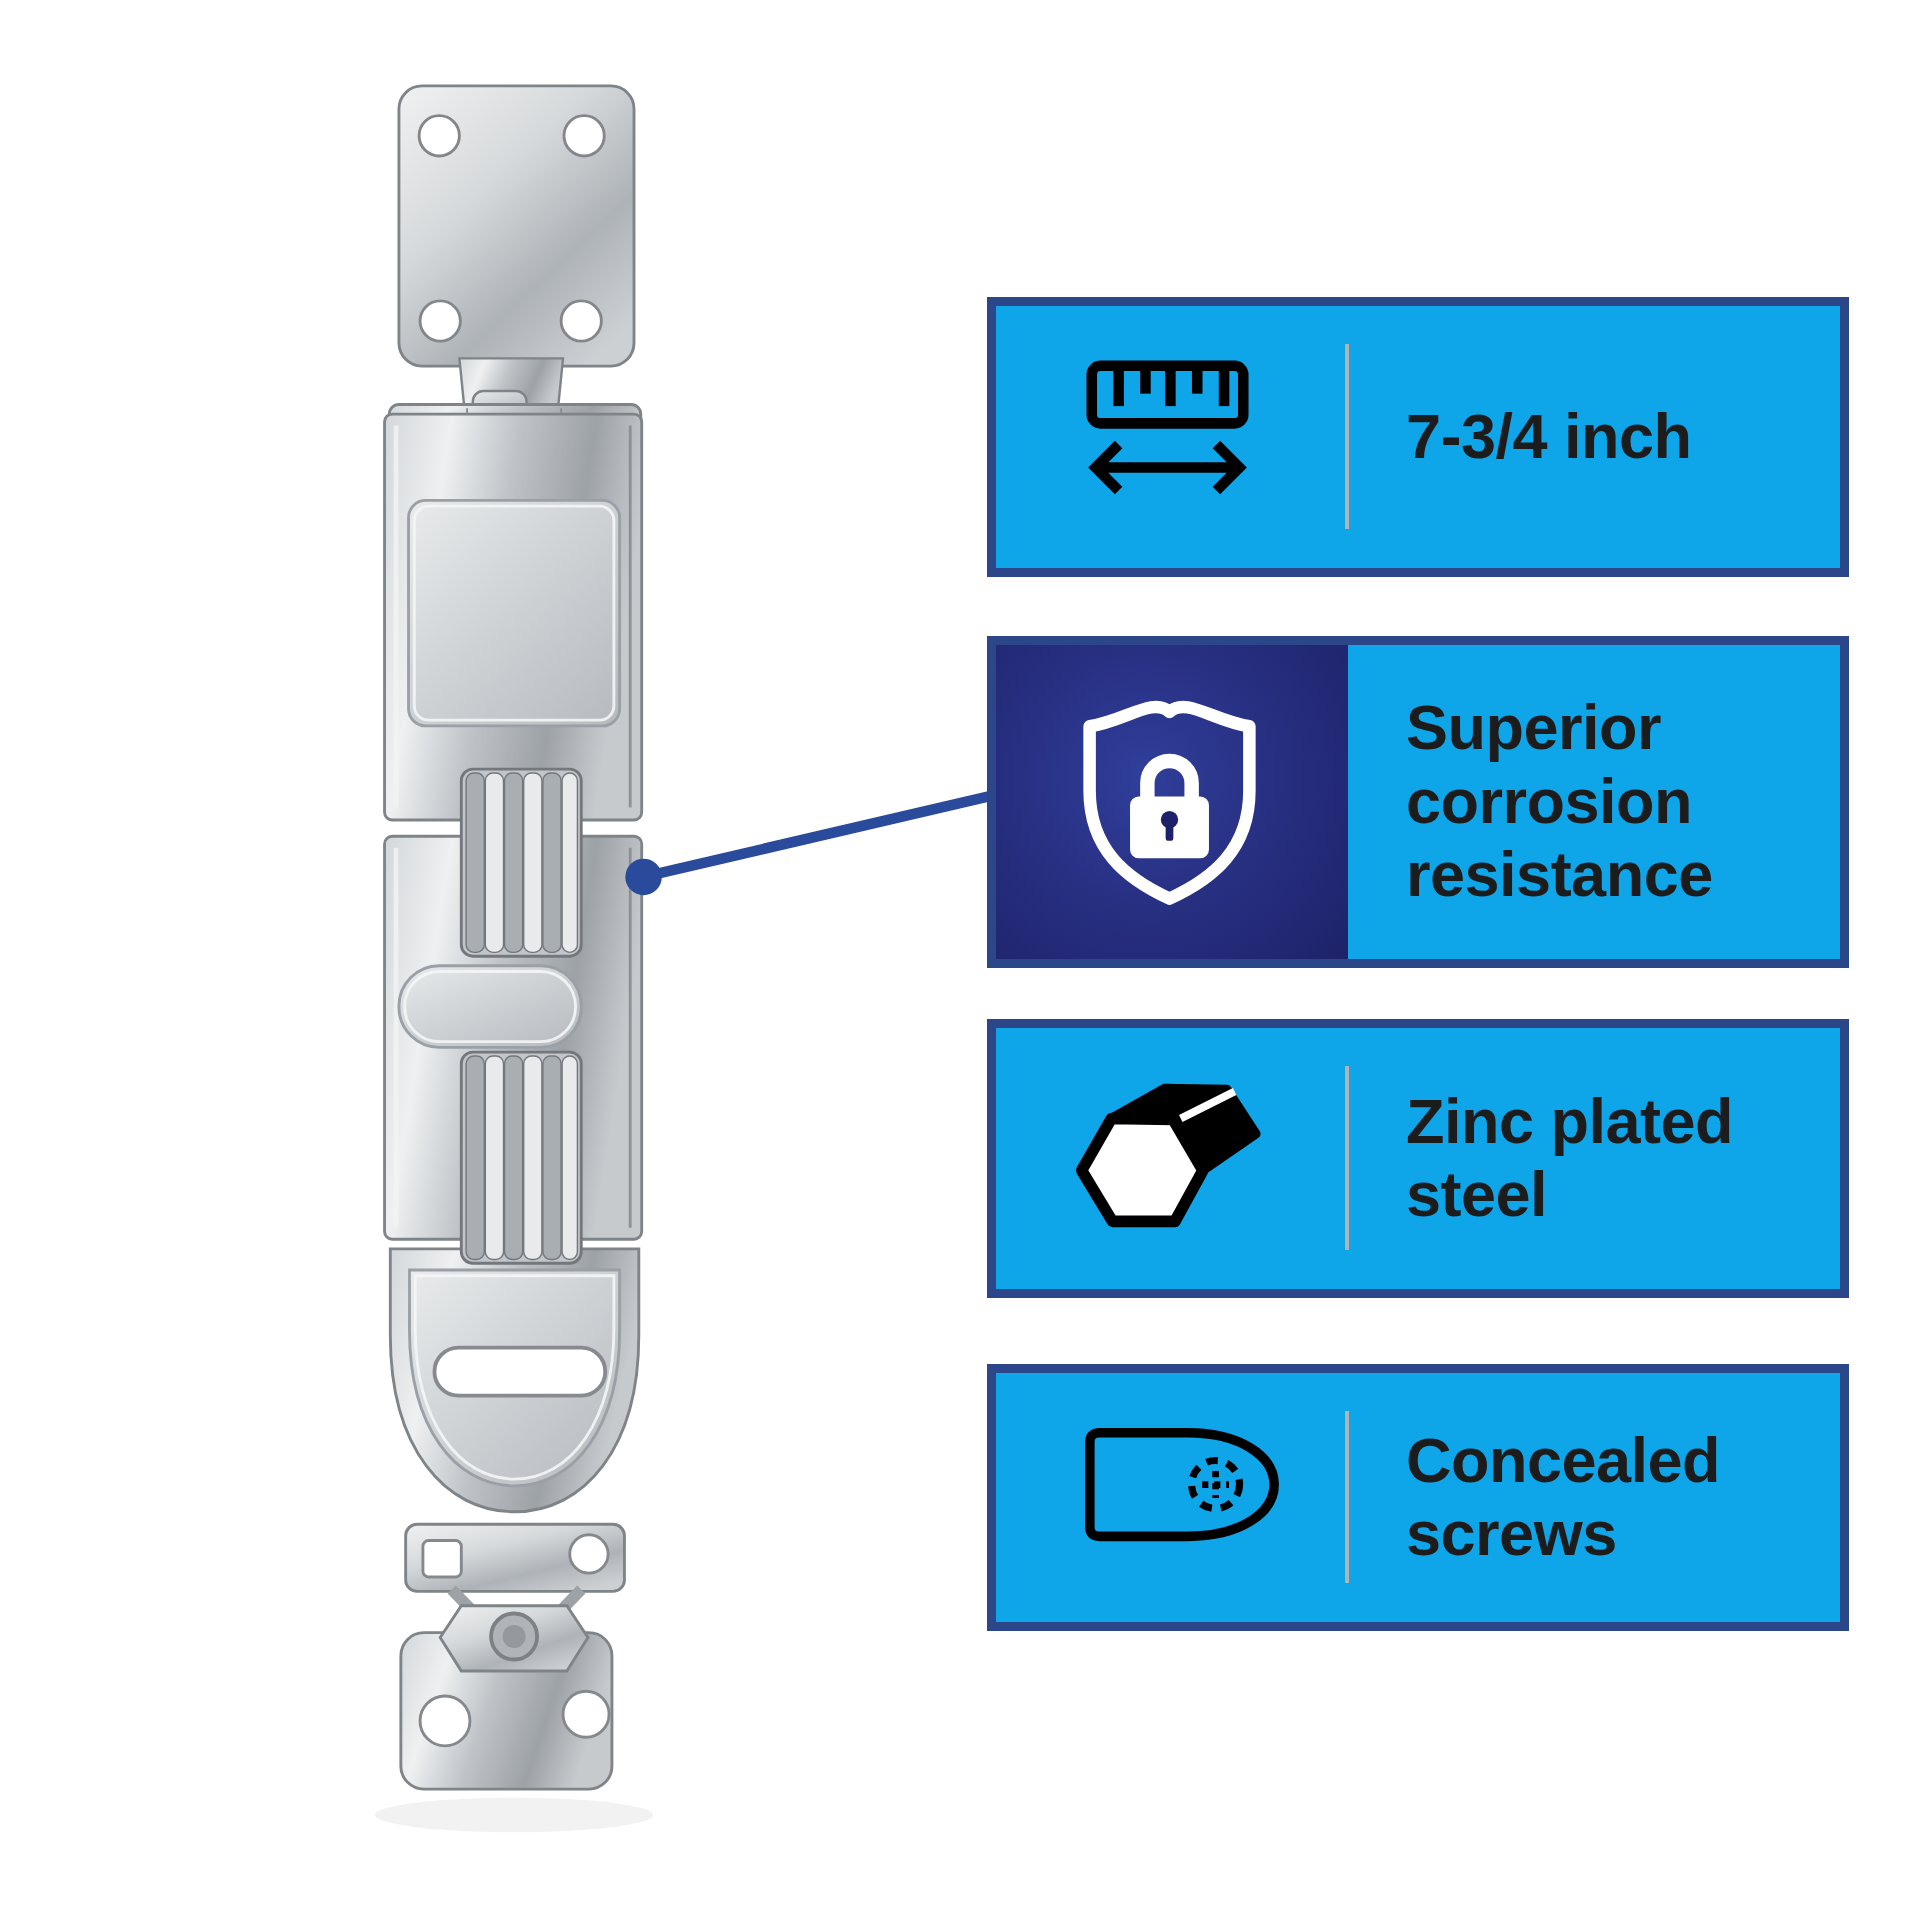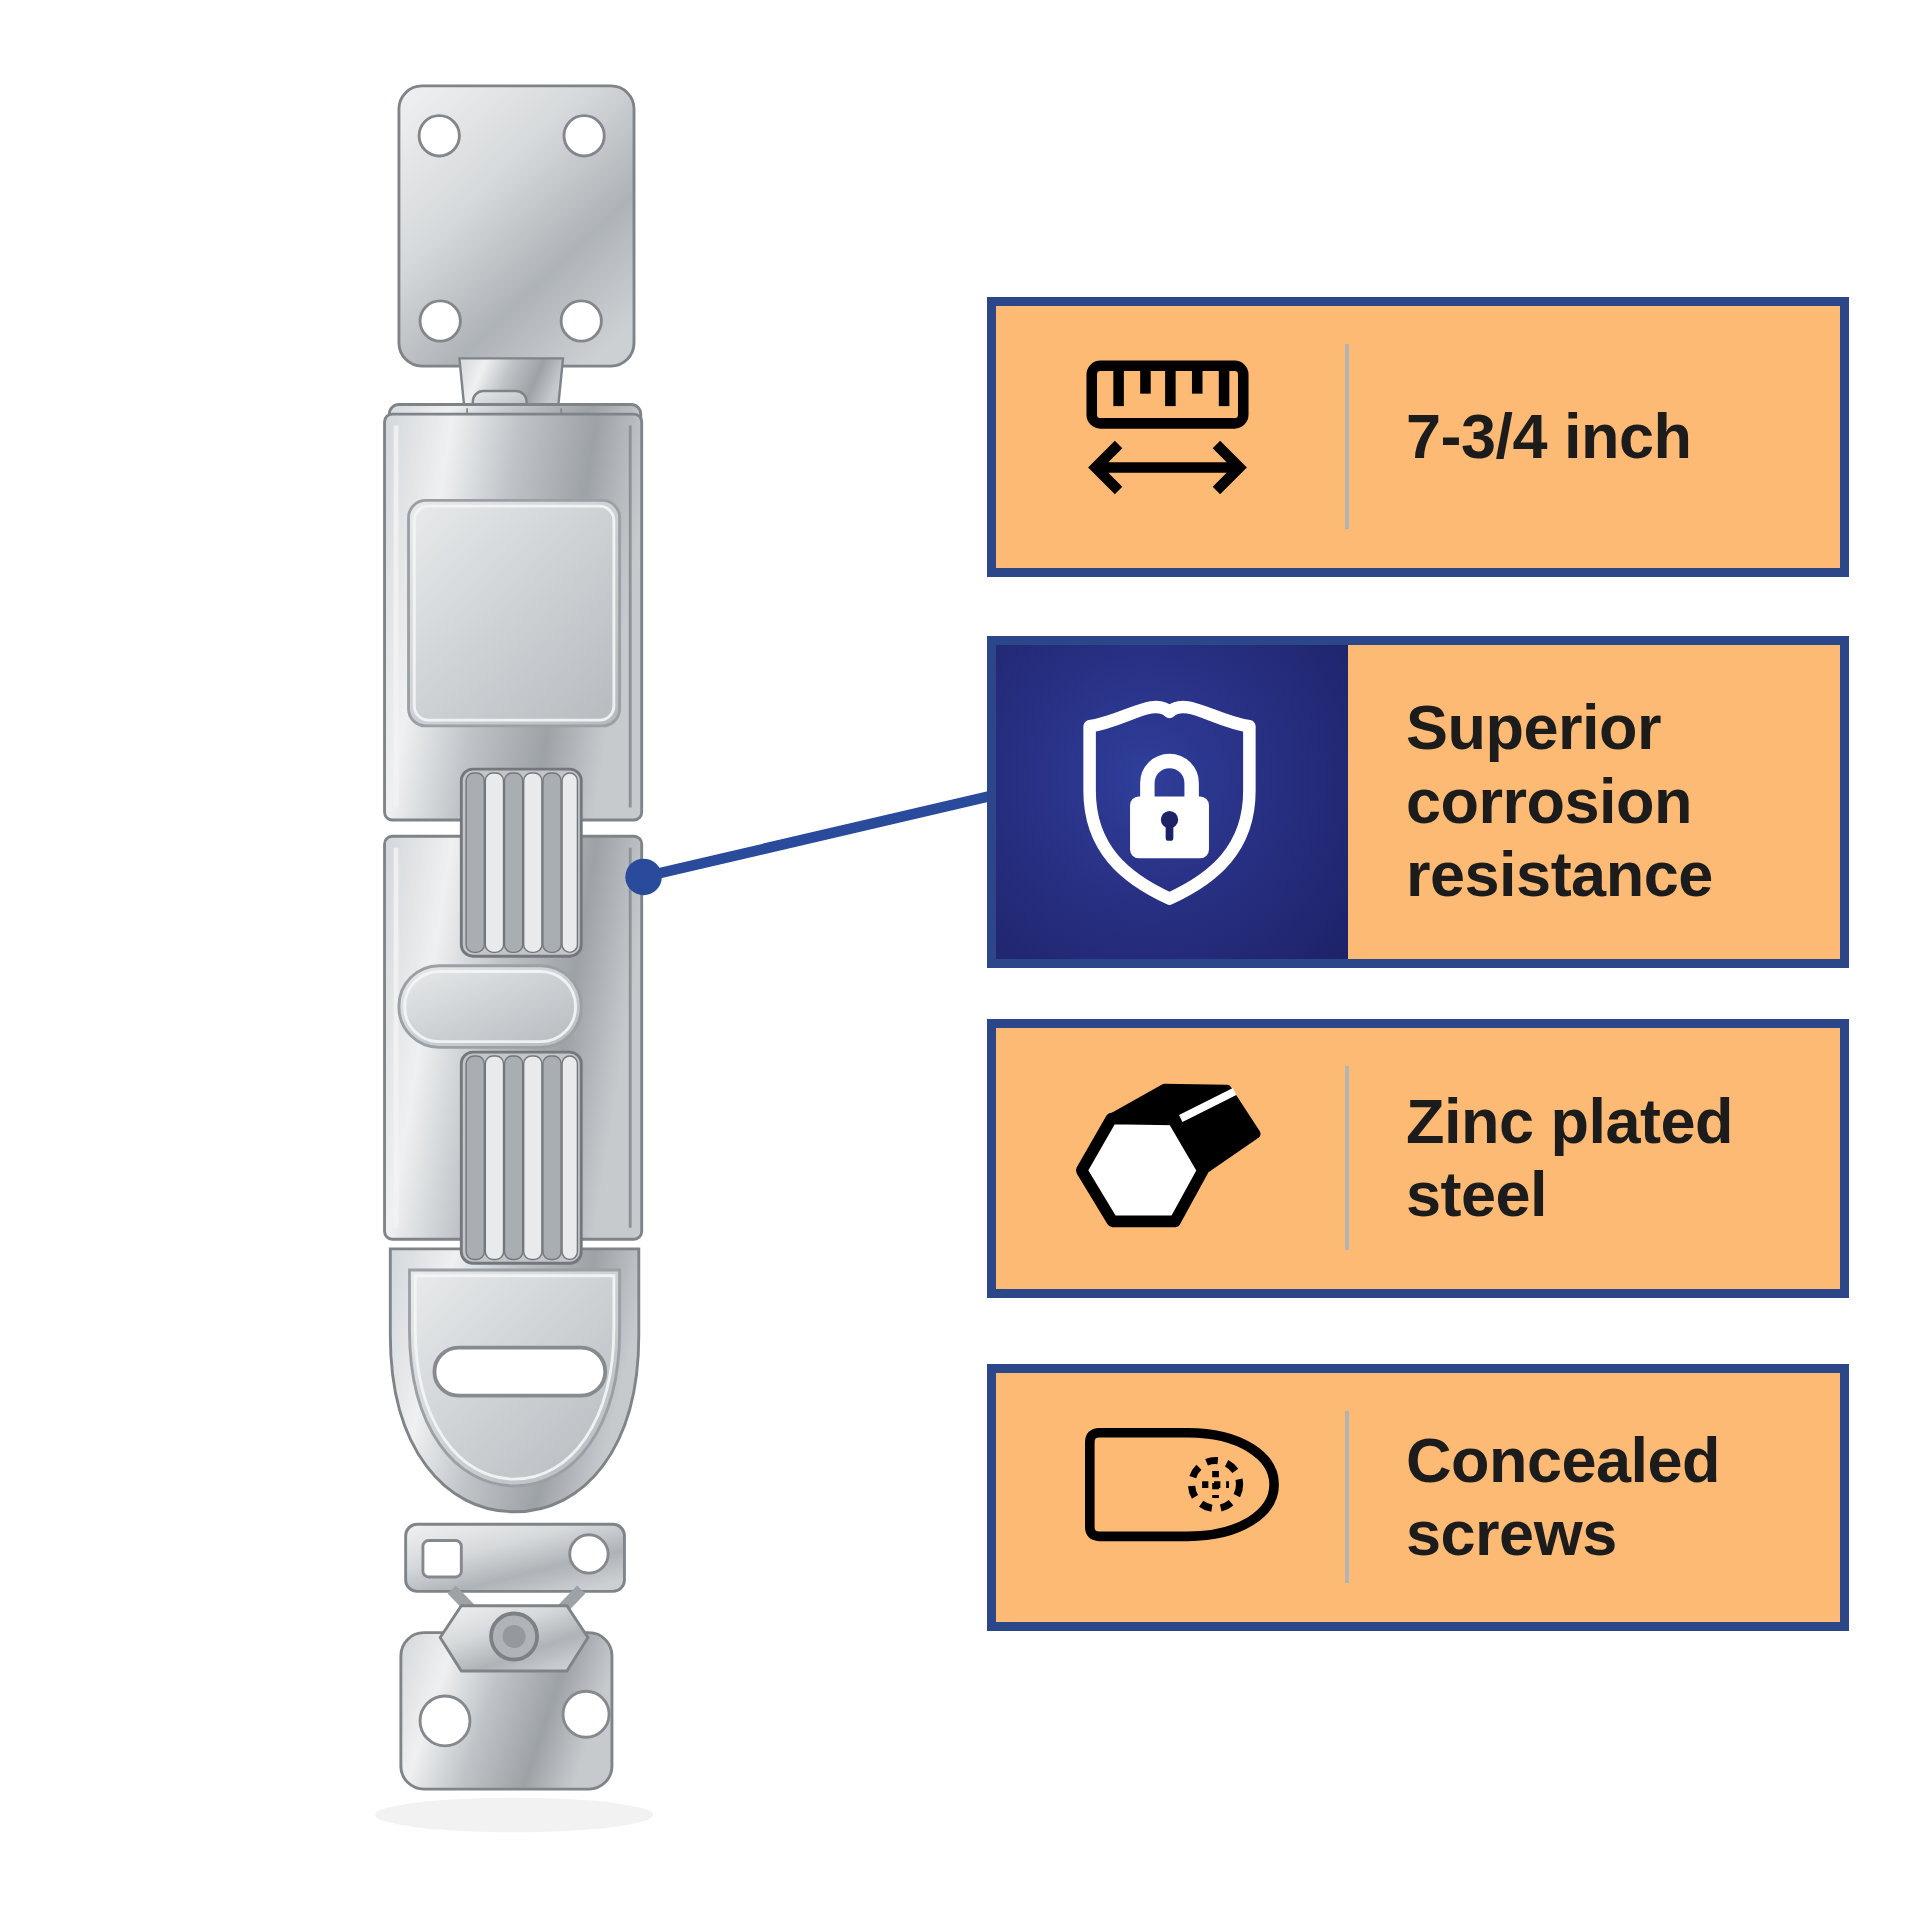--- a/index.html
+++ b/index.html
@@ -12,21 +12,21 @@
     font-family:"Liberation Sans", sans-serif;
   }
   .product-wrap{position:absolute;left:279px;top:58px;width:403px;height:1806px;}
   .connector-overlay{position:absolute;left:0;top:0;width:1922px;height:1921px;pointer-events:none;}
 
   .feature-box{
     position:absolute;
     left:987px;
     width:862px;
     border:9.6px solid #2b4789;
-    background:#fdba74;
+    background:#0ea5e9;
     box-sizing:border-box;
   }
   .fb-1{top:297px;height:280px;}
   .fb-2{top:636px;height:332px;padding-left:36px;}
   .fb-3{top:1019px;height:279px;}
   .fb-4{top:1364px;height:267px;}
 
   .icon-slot{position:absolute;left:0;top:0;width:352px;height:100%;}
   .icon-abs{position:absolute;}
 

